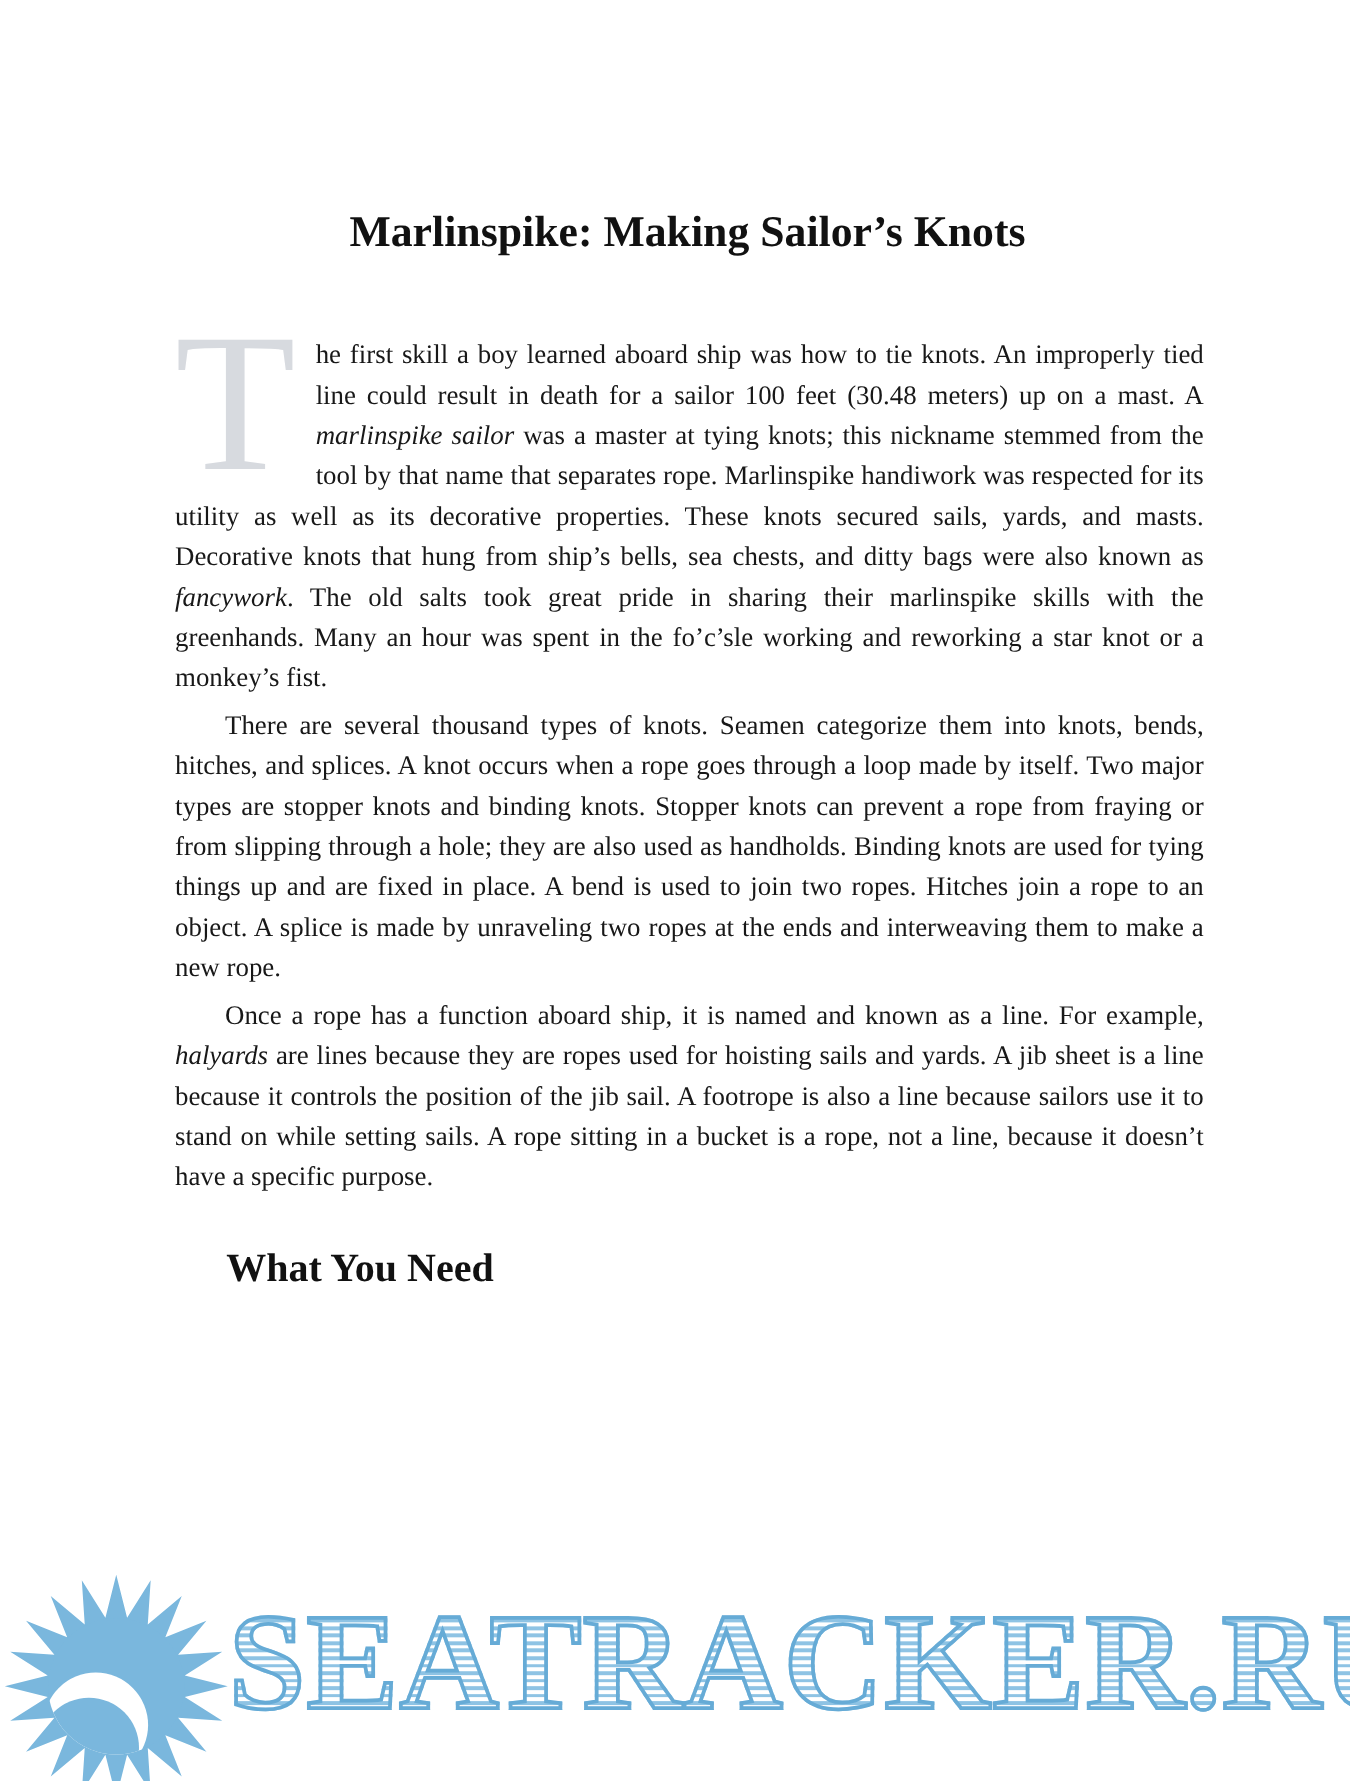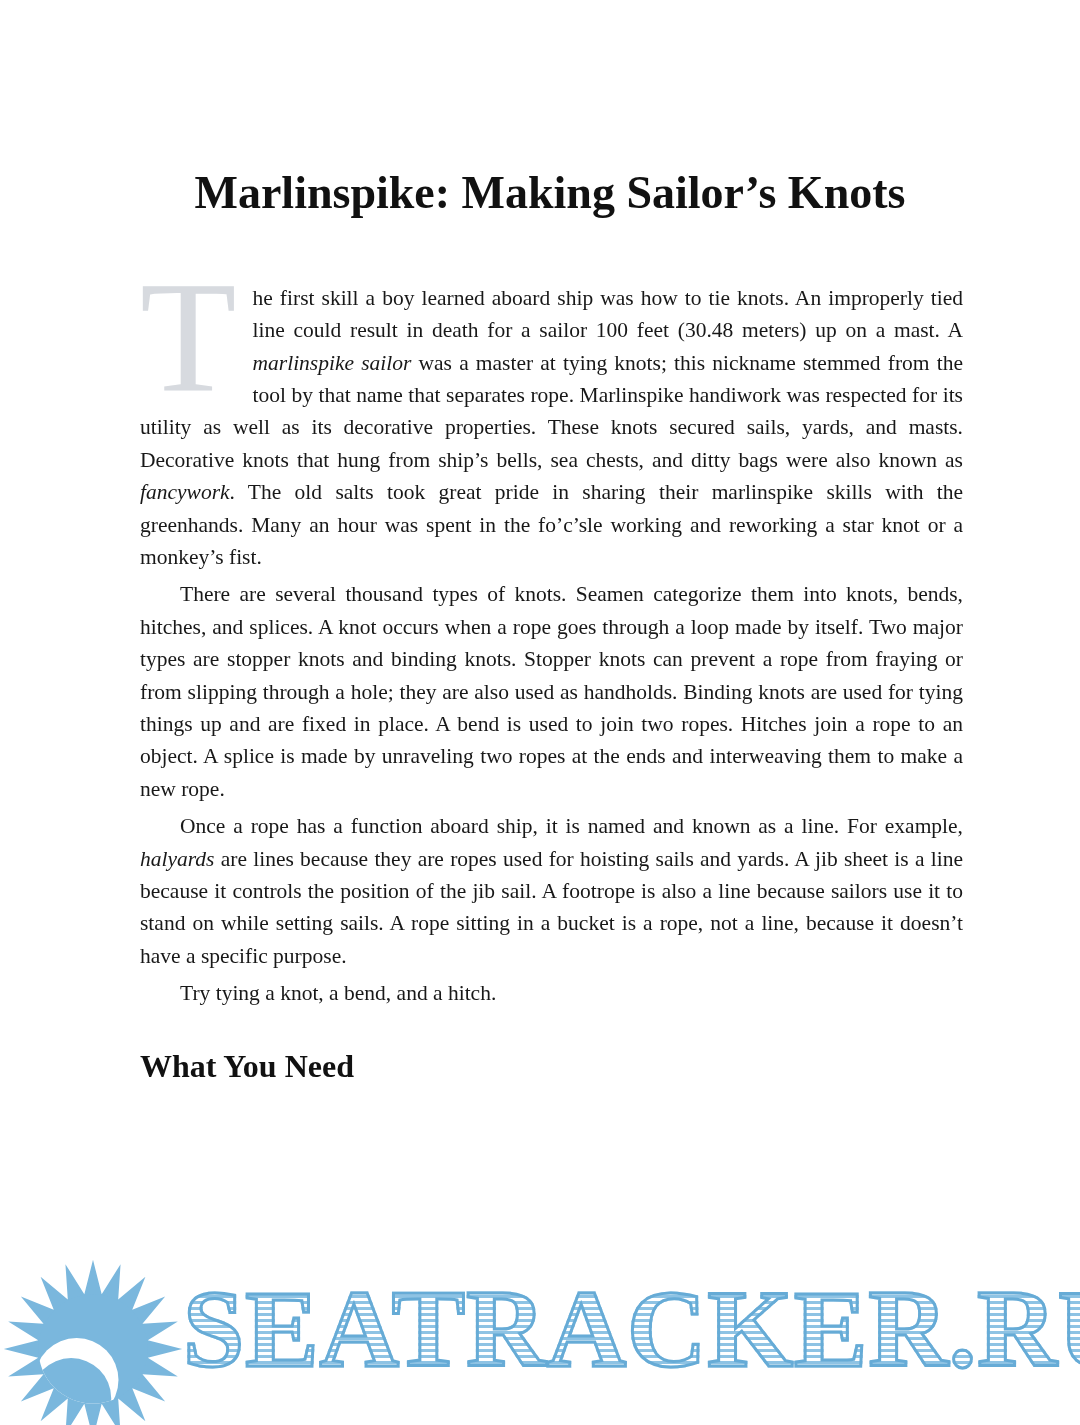--- a/index.html
+++ b/index.html
@@ -12,21 +12,21 @@
     font-family: "Liberation Serif", serif;
     color: #181818;
   }
   .page {
     position: absolute;
     inset: 0;
   }
   .title {
     margin: 163px 120px 0 140px;
     text-align: center;
-    font-size: 46px;
+    font-size: 35px;
     line-height: 1.32;
     font-weight: bold;
     color: #111111;
   }
   .content {
     margin: 58px 117px 0 140px;
     font-size: 21.5px;
     line-height: 32.4px;
     text-align: justify;
   }
@@ -39,20 +39,21 @@
     height: 122px;
     padding: 2px 16px 0 0;
     color: #d7dadf;
   }
   .section-heading {
     margin-top: 40px;
     font-size: 32px;
     font-weight: bold;
     text-align: left;
     color: #111111;
+    margin-left: 41px;
   }
   em { font-style: italic; }
   .watermark {
     position: absolute;
     left: 0;
     top: 1252px;
     width: 1080px;
     height: 173px;
   }
   .sun-logo {
@@ -91,21 +92,20 @@
 
     <p class="para">
       <span class="dropcap">T</span>
       <span><span>he first skill a boy learned aboard ship was how to tie knots. An improperly tied line could result in death for a sailor 100 feet (30.48 meters) up on a mast. A </span><em>marlinspike sailor</em><span> was a master at tying knots; this nickname stemmed from the tool by that name that separates rope. Marlinspike handiwork was respected for its utility as well as its decorative properties. These knots secured sails, yards, and masts. Decorative knots that hung from ship’s bells, sea chests, and ditty bags were also known as </span><em>fancywork</em><span>. The old salts took great pride in sharing their marlinspike skills with the greenhands. Many an hour was spent in the fo’c’sle working and reworking a star knot or a monkey’s fist.</span></span>
     </p>
 
     <p class="para indent"><span>There are several thousand types of knots. Seamen categorize them into knots, bends, hitches, and splices. A knot occurs when a rope goes through a loop made by itself. Two major types are stopper knots and binding knots. Stopper knots can prevent a rope from fraying or from slipping through a hole; they are also used as handholds. Binding knots are used for tying things up and are fixed in place. A bend is used to join two ropes. Hitches join a rope to an object. A splice is made by unraveling two ropes at the ends and interweaving them to make a new rope.</span></p>
 
     <p class="para indent"><span>Once a rope has a function aboard ship, it is named and known as a line. For example, </span><em>halyards</em><span> are lines because they are ropes used for hoisting sails and yards. A jib sheet is a line because it controls the position of the jib sail. A footrope is also a line because sailors use it to stand on while setting sails. A rope sitting in a bucket is a rope, not a line, because it doesn’t have a specific purpose.</span></p>
 
-    <p class="para indent"><span>Try tying a knot, a bend, and a hitch.</span></p>
 
     <h2 class="section-heading">What You Need</h2>
 
   </div>
 
   <div class="watermark">
     <svg class="sun-logo" viewBox="0 0 100 100" aria-hidden="true">
       <polygon id="sun-rays" fill="#7ab7dd" points="50.00,1.00 54.77,19.88 65.14,3.40 63.85,22.82 78.80,10.36 71.57,28.43 89.64,21.20 77.18,36.15 96.60,34.86 80.12,45.23 99.00,50.00 80.12,54.77 96.60,65.14 77.18,63.85 89.64,78.80 71.57,71.57 78.80,89.64 63.85,77.18 65.14,96.60 54.77,80.12 50.00,99.00 45.23,80.12 34.86,96.60 36.15,77.18 21.20,89.64 28.43,71.57 10.36,78.80 22.82,63.85 3.40,65.14 19.88,54.77 1.00,50.00 19.88,45.23 3.40,34.86 22.82,36.15 10.36,21.20 28.43,28.43 21.20,10.36 36.15,22.82 34.86,3.40 45.23,19.88"></polygon>
       <clipPath id="sunclip">
           <circle cx="50" cy="50" r="30"></circle>

